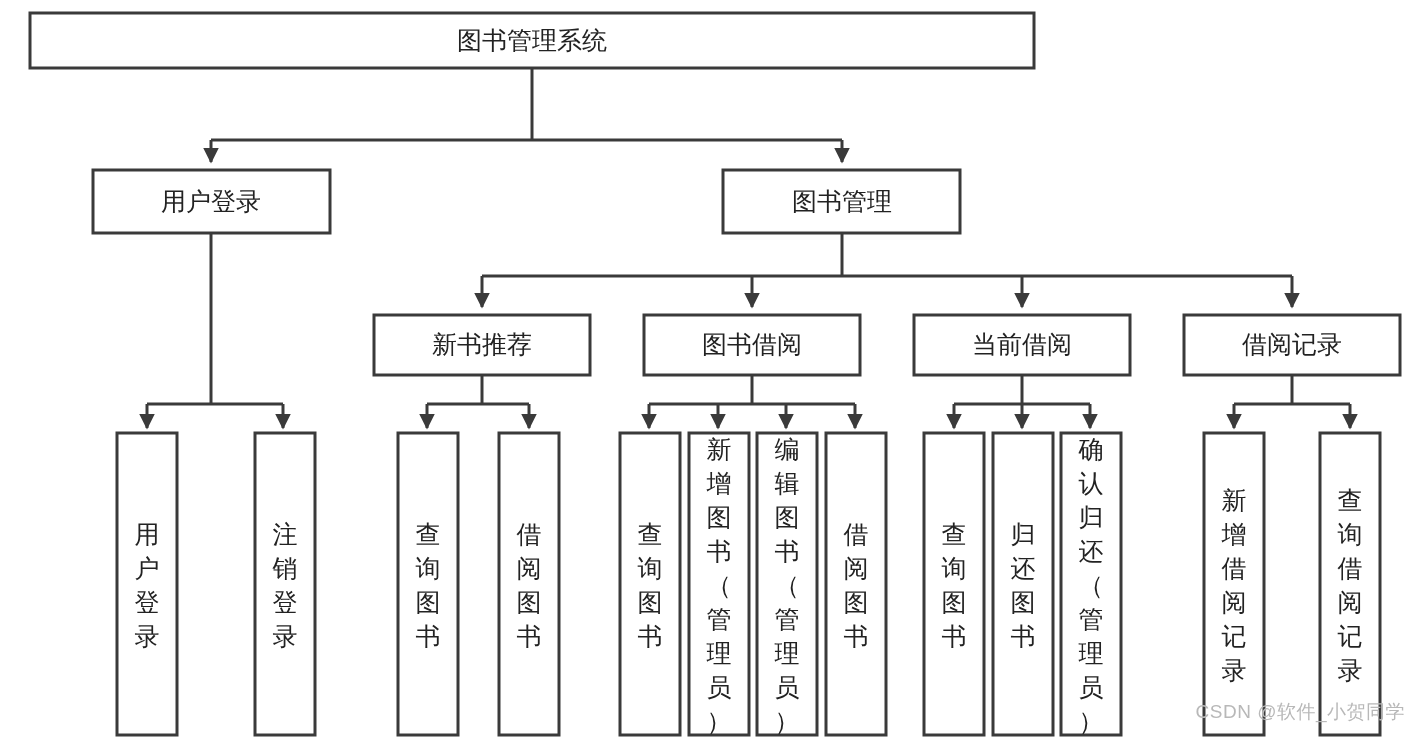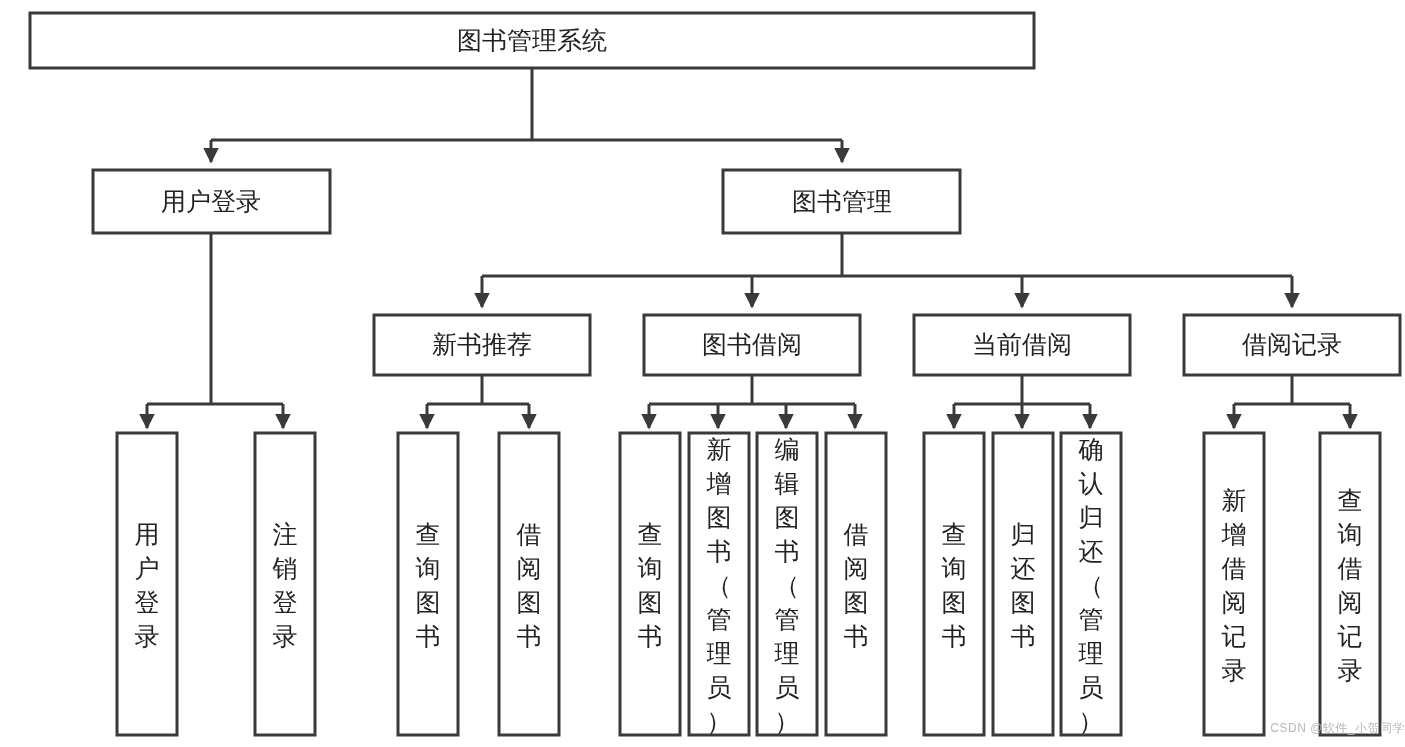--- a/index.html
+++ b/index.html
@@ -51,23 +51,23 @@
   }
   .node-label-v {
     font-family: "Liberation Sans", "DejaVu Sans", sans-serif;
     font-size: 25px;
     fill: #222222;
     text-anchor: middle;
   }
   .watermark-text {
     position: absolute;
     right: 12px;
-    bottom: 10px;
-    font-family: "Liberation Sans", "DejaVu Sans", sans-serif;
-    font-size: 12px;
+    bottom: 22px;
+    font-family: "Liberation Sans", "DejaVu Sans", sans-serif;
+    font-size: 19px;
     color: #b8b8b8;
     letter-spacing: 0.5px;
     white-space: nowrap;
     pointer-events: none;
     user-select: none;
   }
 </style>
 </head>
 <body>
 

